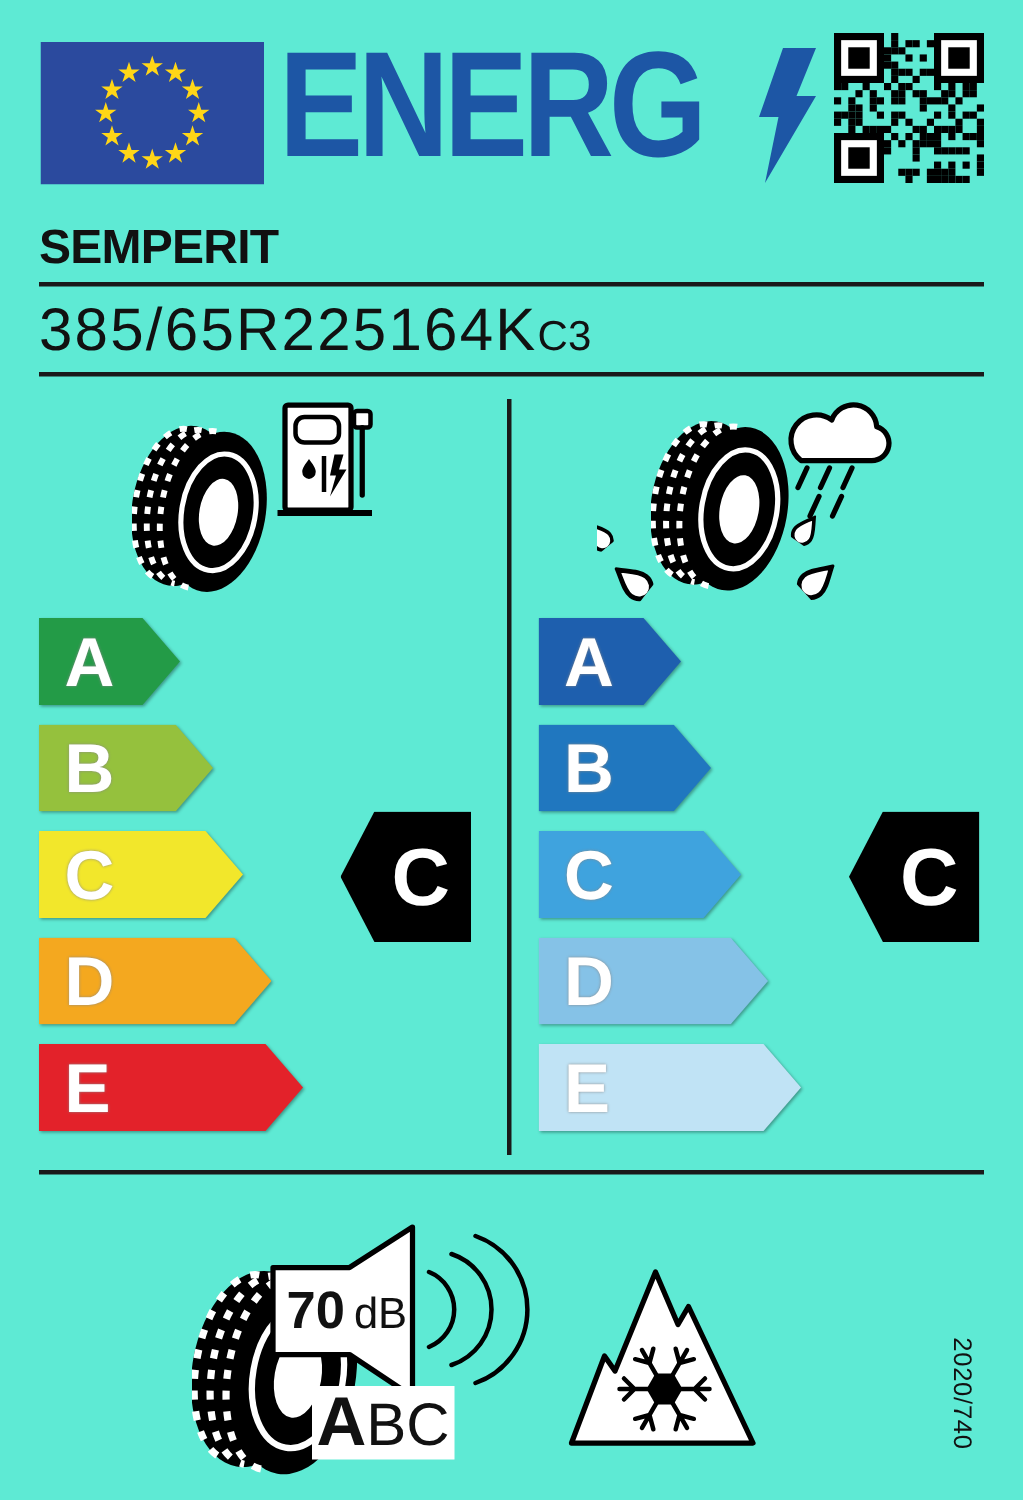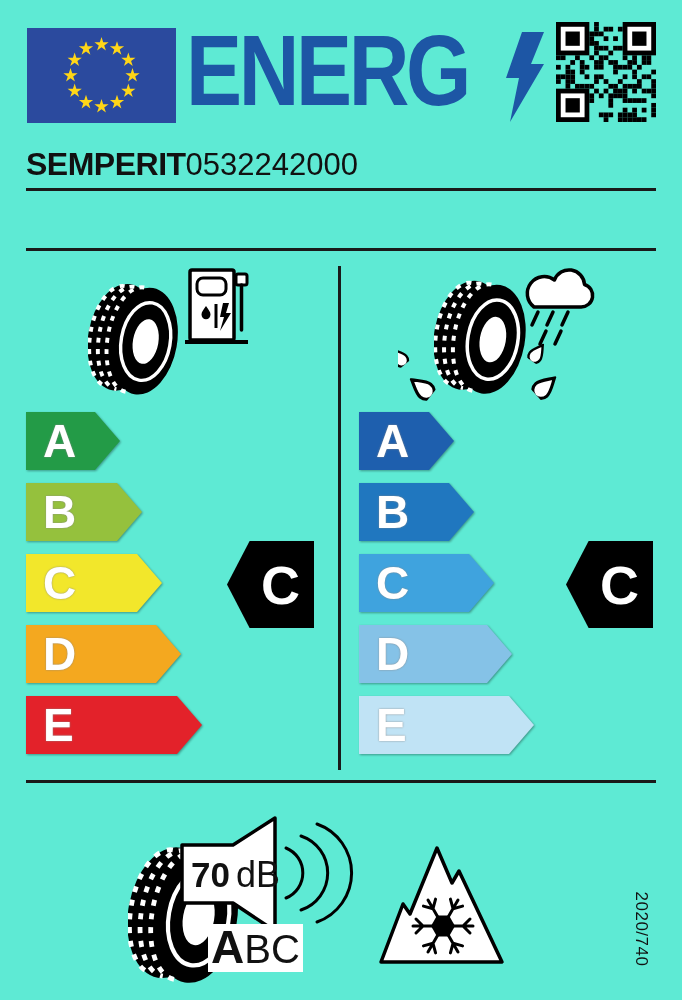--- a/index.html
+++ b/index.html
@@ -25,21 +25,21 @@
   .arrow{height:58px;clip-path:polygon(0 0,calc(100% - 25px) 0,100% 50%,calc(100% - 25px) 100%,0 100%);
          display:flex;align-items:center;padding-left:17px;box-sizing:border-box;
          color:#fff;font-size:46px;font-weight:bold;text-shadow:0 0 2px #8a8a8a;}
   .rating{position:absolute;width:87px;height:87px;background:#000;
           clip-path:polygon(100% 0,26% 0,0 50%,26% 100%,100% 100%);
           display:flex;align-items:center;justify-content:center;padding-left:20px;box-sizing:border-box;
           color:#fff;font-size:54px;font-weight:bold;}
   
   #noise-text{position:absolute;left:191px;top:854px;white-space:nowrap;display:flex;align-items:baseline;}
   #noise-value{font-size:35px;font-weight:bold;}
-  #noise-unit{font-size:36px;margin-left:6px;}
+  #noise-unit{font-size:29px;margin-left:6px;}
   #noise-class{position:absolute;left:208px;top:924px;display:flex;align-items:baseline;background:#fff;padding:0 3px;}
   #noise-class-bold{font-size:46px;font-weight:bold;line-height:46px;}
   #noise-class-rest{font-size:40px;}
   #regulation{position:absolute;left:641px;top:929px;transform:translate(-50%,-50%) rotate(90deg);
               font-size:17px;letter-spacing:.5px;white-space:nowrap;}
   svg{display:block;}
 </style>
 </head>
 <body>
 
@@ -210,23 +210,26 @@
       <rect x="66.66666666666667" y="0" width="33.333333333333336" height="33.333333333333336"></rect>
       <rect x="71.42857142857143" y="4.761904761904762" width="23.80952380952381" height="23.80952380952381" fill="#fff"></rect>
       <rect x="76.19047619047619" y="9.523809523809524" width="14.285714285714285" height="14.285714285714285"></rect>
       <rect x="0" y="66.66666666666667" width="33.333333333333336" height="33.333333333333336"></rect>
       <rect x="4.761904761904762" y="71.42857142857143" width="23.80952380952381" height="23.80952380952381" fill="#fff"></rect>
       <rect x="9.523809523809524" y="76.19047619047619" width="14.285714285714285" height="14.285714285714285"></rect>
     </svg>
 
   <div class="row" id="brand-row">
     <span id="brand">SEMPERIT</span>
-    <span id="article">0532242000</span>
   </div>
   <div class="hline" style="top:188px"></div>
+  <div class="row" id="size-row">
+    <span id="size">385/65R225164K</span>
+    <span id="class">C3</span>
+  </div>
   <div class="hline" style="top:248px"></div>
   <div id="vdiv"></div>
 
   <svg width="0" height="0" style="position:absolute">
     <symbol id="tire" viewBox="0 0 100 120">
       <g transform="rotate(10 50 60)">
         <ellipse cx="34" cy="60" rx="34" ry="55" fill="#000"></ellipse>
         <ellipse cx="57" cy="60" rx="34" ry="55" fill="#000"></ellipse>
         <path d="M28 8 A26 52 0 0 0 28 112" stroke="#fff" stroke-width="4" fill="none" stroke-dasharray="5 6.5"></path>
         <path d="M38 7 A27 53 0 0 0 38 113" stroke="#fff" stroke-width="4" fill="none" stroke-dasharray="5 6.5"></path>

